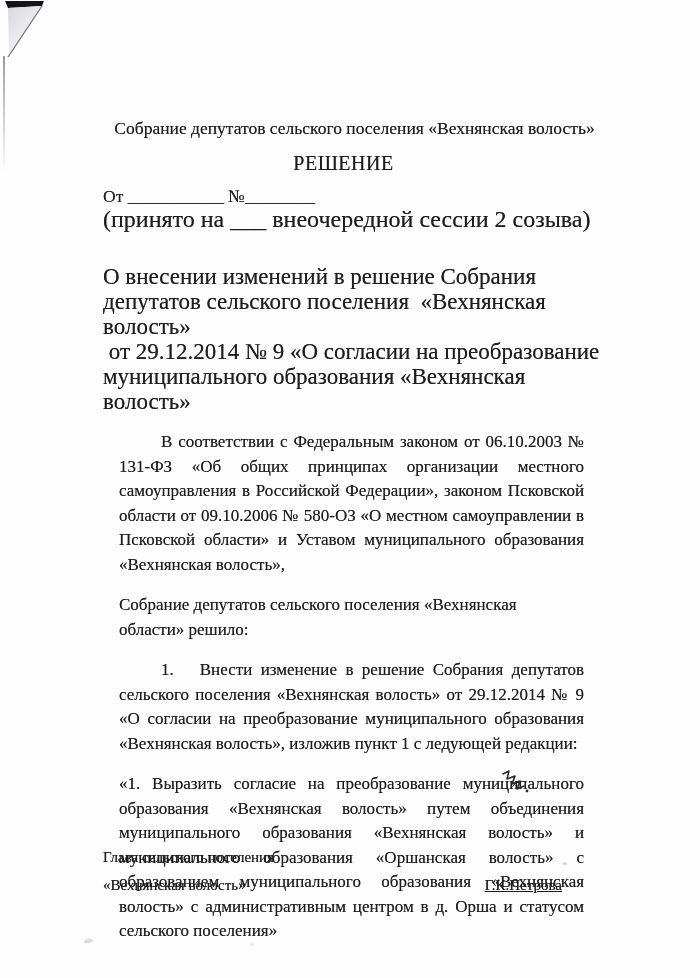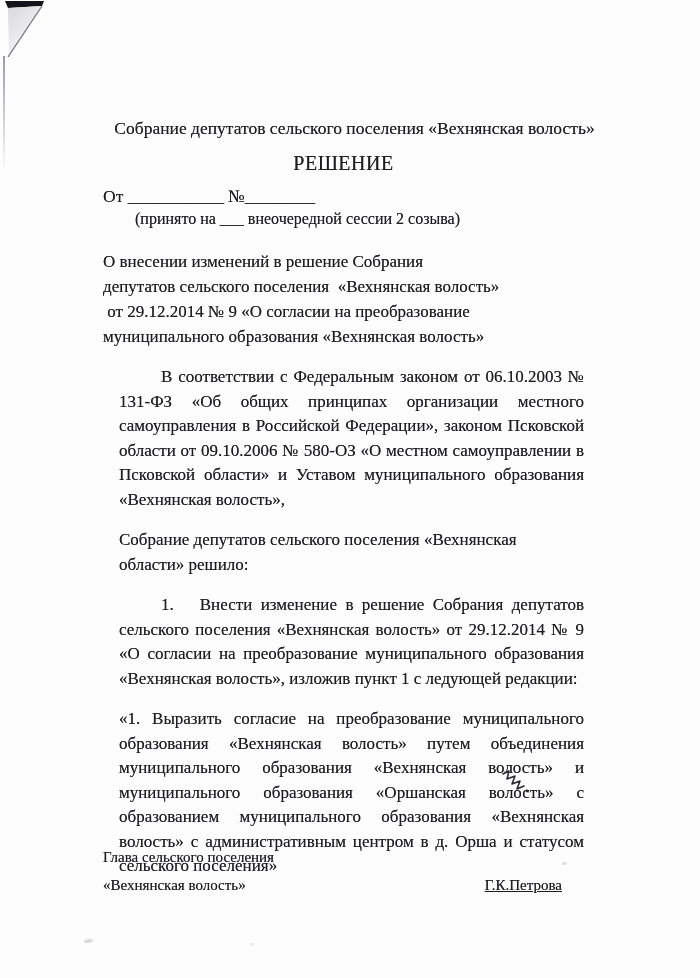--- a/index.html
+++ b/index.html
@@ -26,23 +26,23 @@
   .speck.s1 { left: 84px; top: 939px; width: 9px; height: 4px; transform: rotate(-8deg); }
   .speck.s2 { left: 562px; top: 862px; width: 5px; height: 3px; }
   .speck.s3 { left: 250px; top: 943px; width: 4px; height: 3px; opacity: 0.18; }
 
   .content {
     position: absolute; left: 103px; top: 118px; width: 497px;
   }
   .org-line { font-size: 17.5px; line-height: 20px; padding-left: 6px; white-space: nowrap; text-align: center; }
   .doc-type  { font-size: 20px; line-height: 24px; margin-top: 13px; text-align: center; padding-right: 16px; letter-spacing: 0.5px; }
   .date-line { font-size: 17.5px; line-height: 23px; margin-top: 10px; white-space: pre-wrap; }
-  .session-line { font-size: 16px; line-height: 22px; white-space: pre-wrap; margin-left: 32px; }
+  .session-line { font-size: 24px; line-height: 22px; white-space: pre-wrap; }
 
-  .subject { margin-top: 19px; font-size: 17px; line-height: 25px; }
+  .subject { margin-top: 34px; font-size: 23px; line-height: 25px; }
   .subject div { white-space: pre-wrap; }
 
   .body-block { margin-top: 13px; font-size: 17px; line-height: 24.5px; }
   .body-block p { margin: 16px; }
   .justify { text-align: justify; }
   .indent  { text-indent: 42px; }
   .inum    { margin-right: 26px; }
 
   .signature { position: absolute; left: 103px; top: 843px; width: 497px; font-size: 15px; line-height: 28px; }
   .sig-row { display: flex; justify-content: space-between; }

